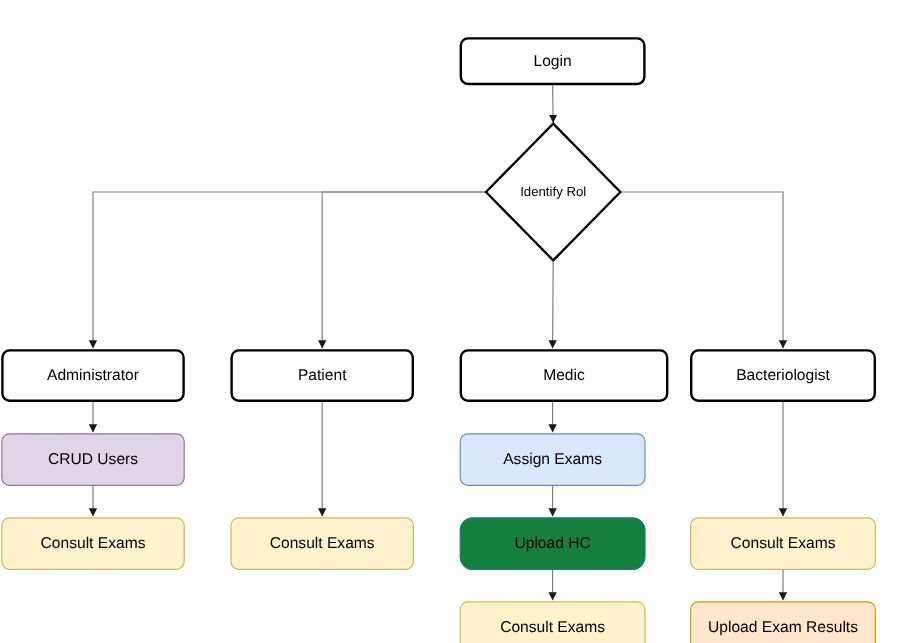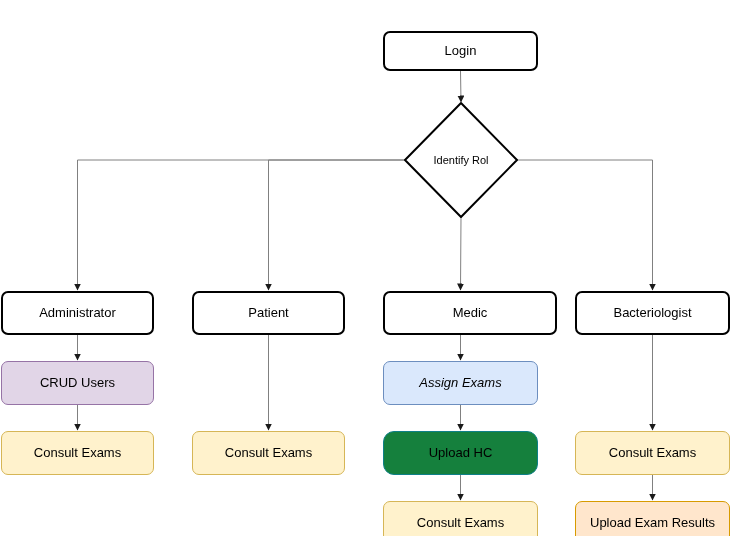--- a/index.html
+++ b/index.html
@@ -105,21 +105,21 @@
   <div class="node white pos-patient" style="background: rgb(255, 255, 255); border-color: rgb(0, 0, 0);">Patient</div>
 
   <div class="node white pos-administrator" style="background: rgb(255, 255, 255); border-color: rgb(0, 0, 0);">Administrator</div>
 
   <div class="node white pos-medic" style="background: rgb(255, 255, 255); border-color: rgb(0, 0, 0);">Medic</div>
 
   <div class="node tinted pos-crud-users" style="background: rgb(225, 213, 231); border-color: rgb(150, 115, 166);">CRUD Users</div>
 
   <div class="node white pos-bacteriologist" style="background: rgb(255, 255, 255); border-color: rgb(0, 0, 0);">Bacteriologist</div>
 
-  <div class="node tinted pos-assign-exams" style="background: rgb(218, 232, 252); border-color: rgb(108, 142, 191); font-style: italic;">Assign Exams</div>
+  <div class="node tinted pos-assign-exams" style="background: rgb(218, 232, 252); border-color: rgb(108, 142, 191);">Assign Exams</div>
 
   <div class="node tinted pos-consult-admin" style="background: rgb(255, 242, 204); border-color: rgb(214, 182, 86);">Consult Exams</div>
 
   <div class="node tinted pos-consult-patient" style="background: rgb(255, 242, 204); border-color: rgb(214, 182, 86);">Consult Exams</div>
 
   <div class="node tinted pos-upload-hc" style="background: #15803d; border-color: rgb(14, 128, 136); border-radius: 11px;">Upload HC</div>
 
   <div class="node tinted pos-consult-bact" style="background: rgb(255, 242, 204); border-color: rgb(214, 182, 86);">Consult Exams</div>
 
   <div class="node tinted pos-consult-medic" style="background: rgb(255, 242, 204); border-color: rgb(214, 182, 86);">Consult Exams</div>

